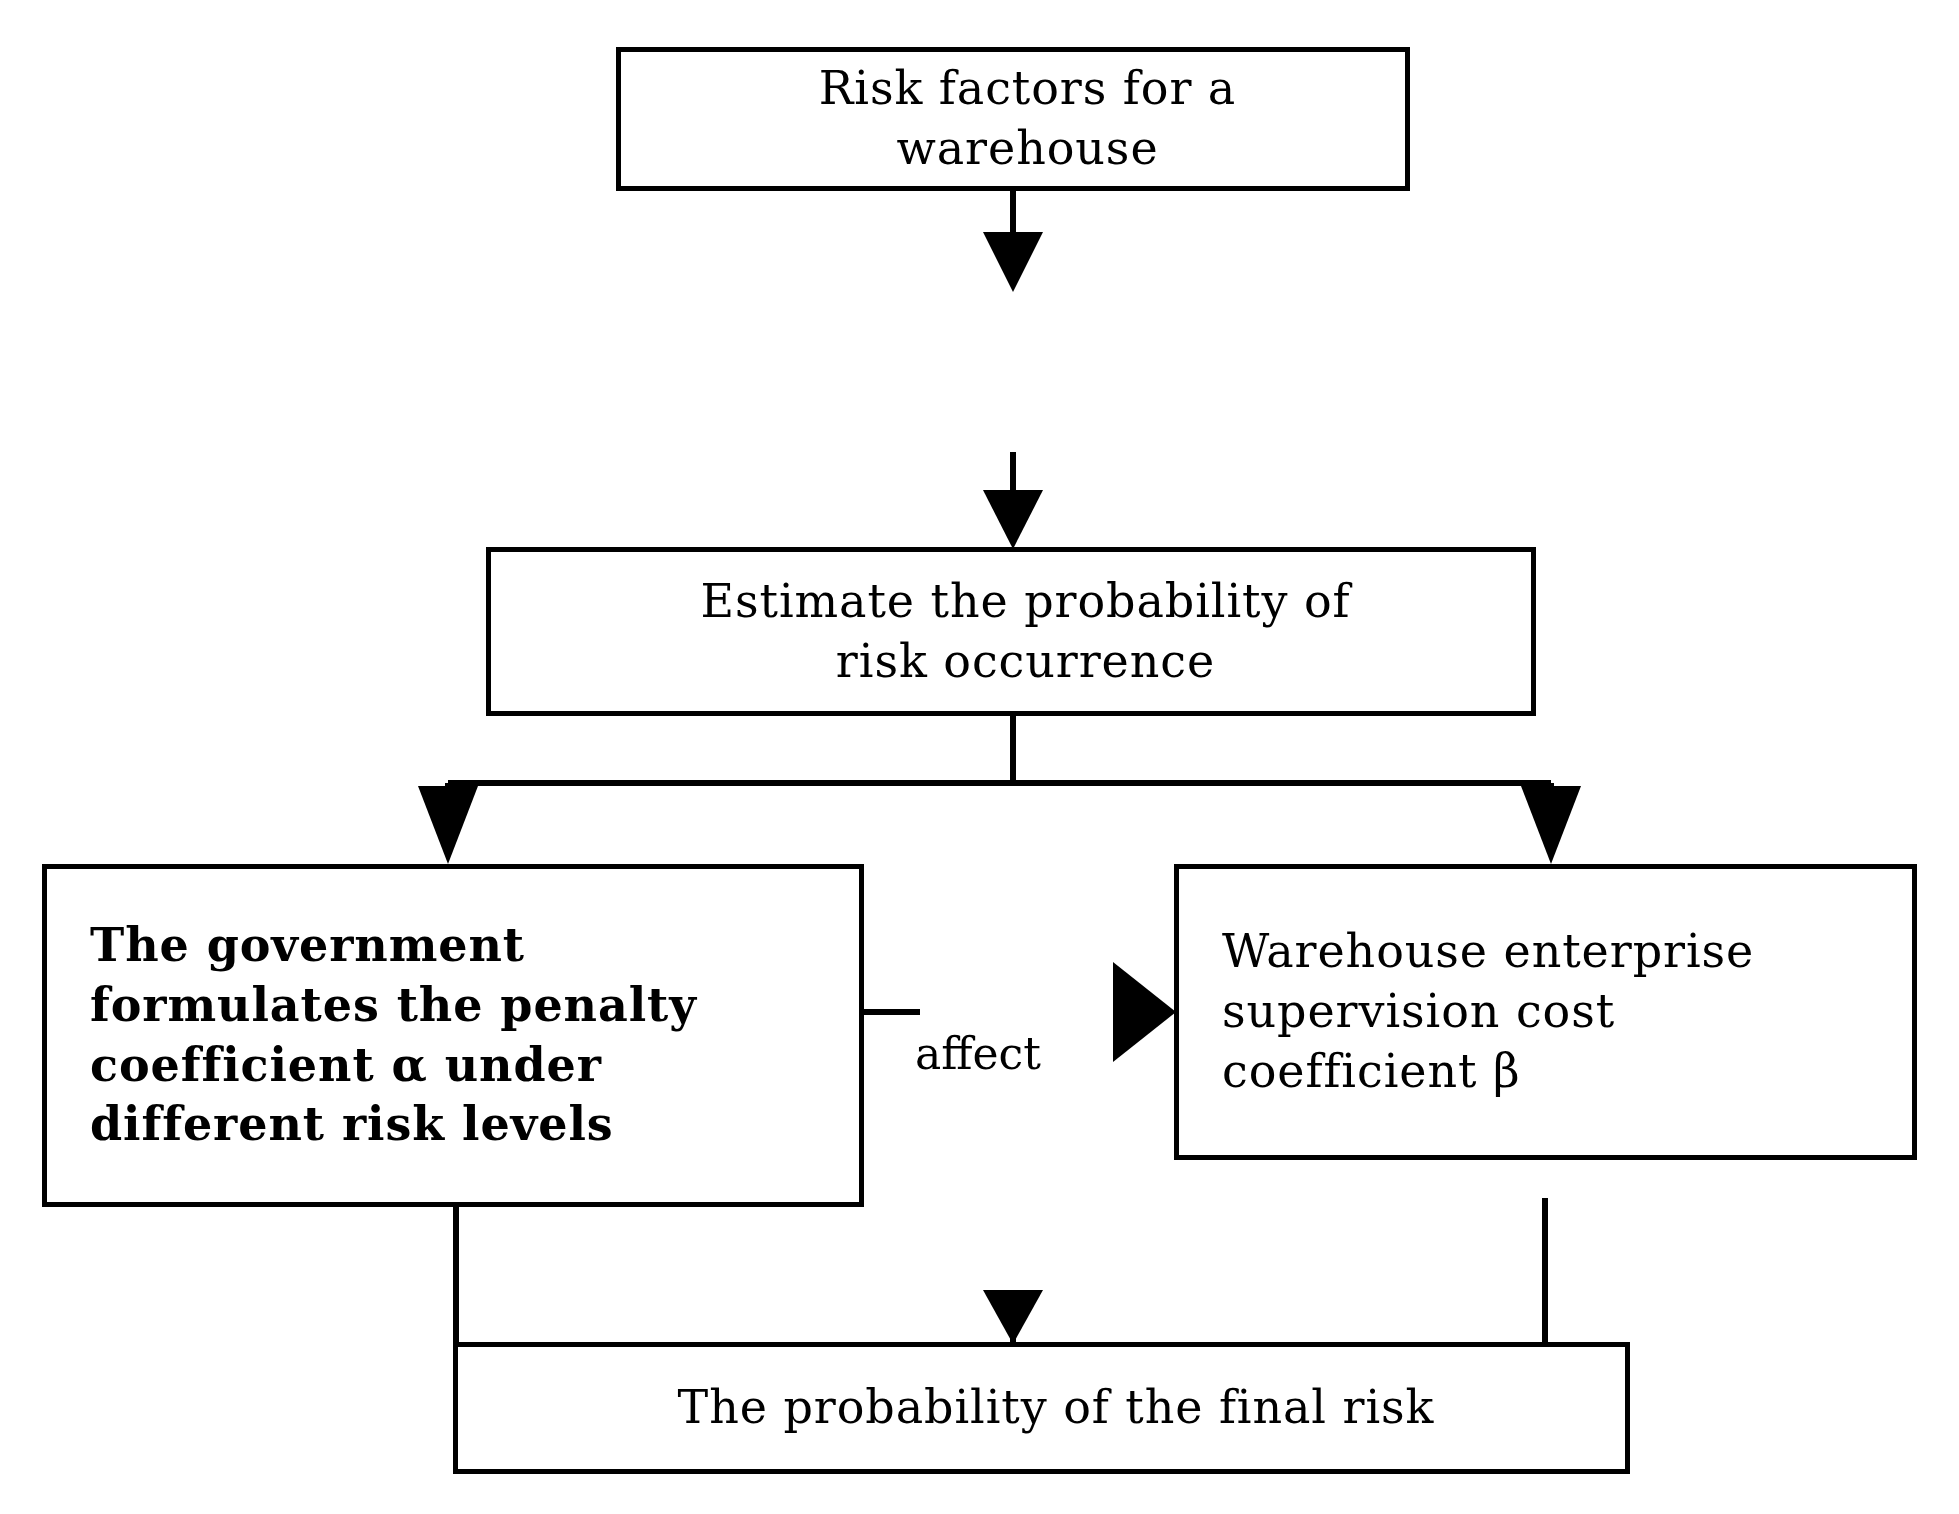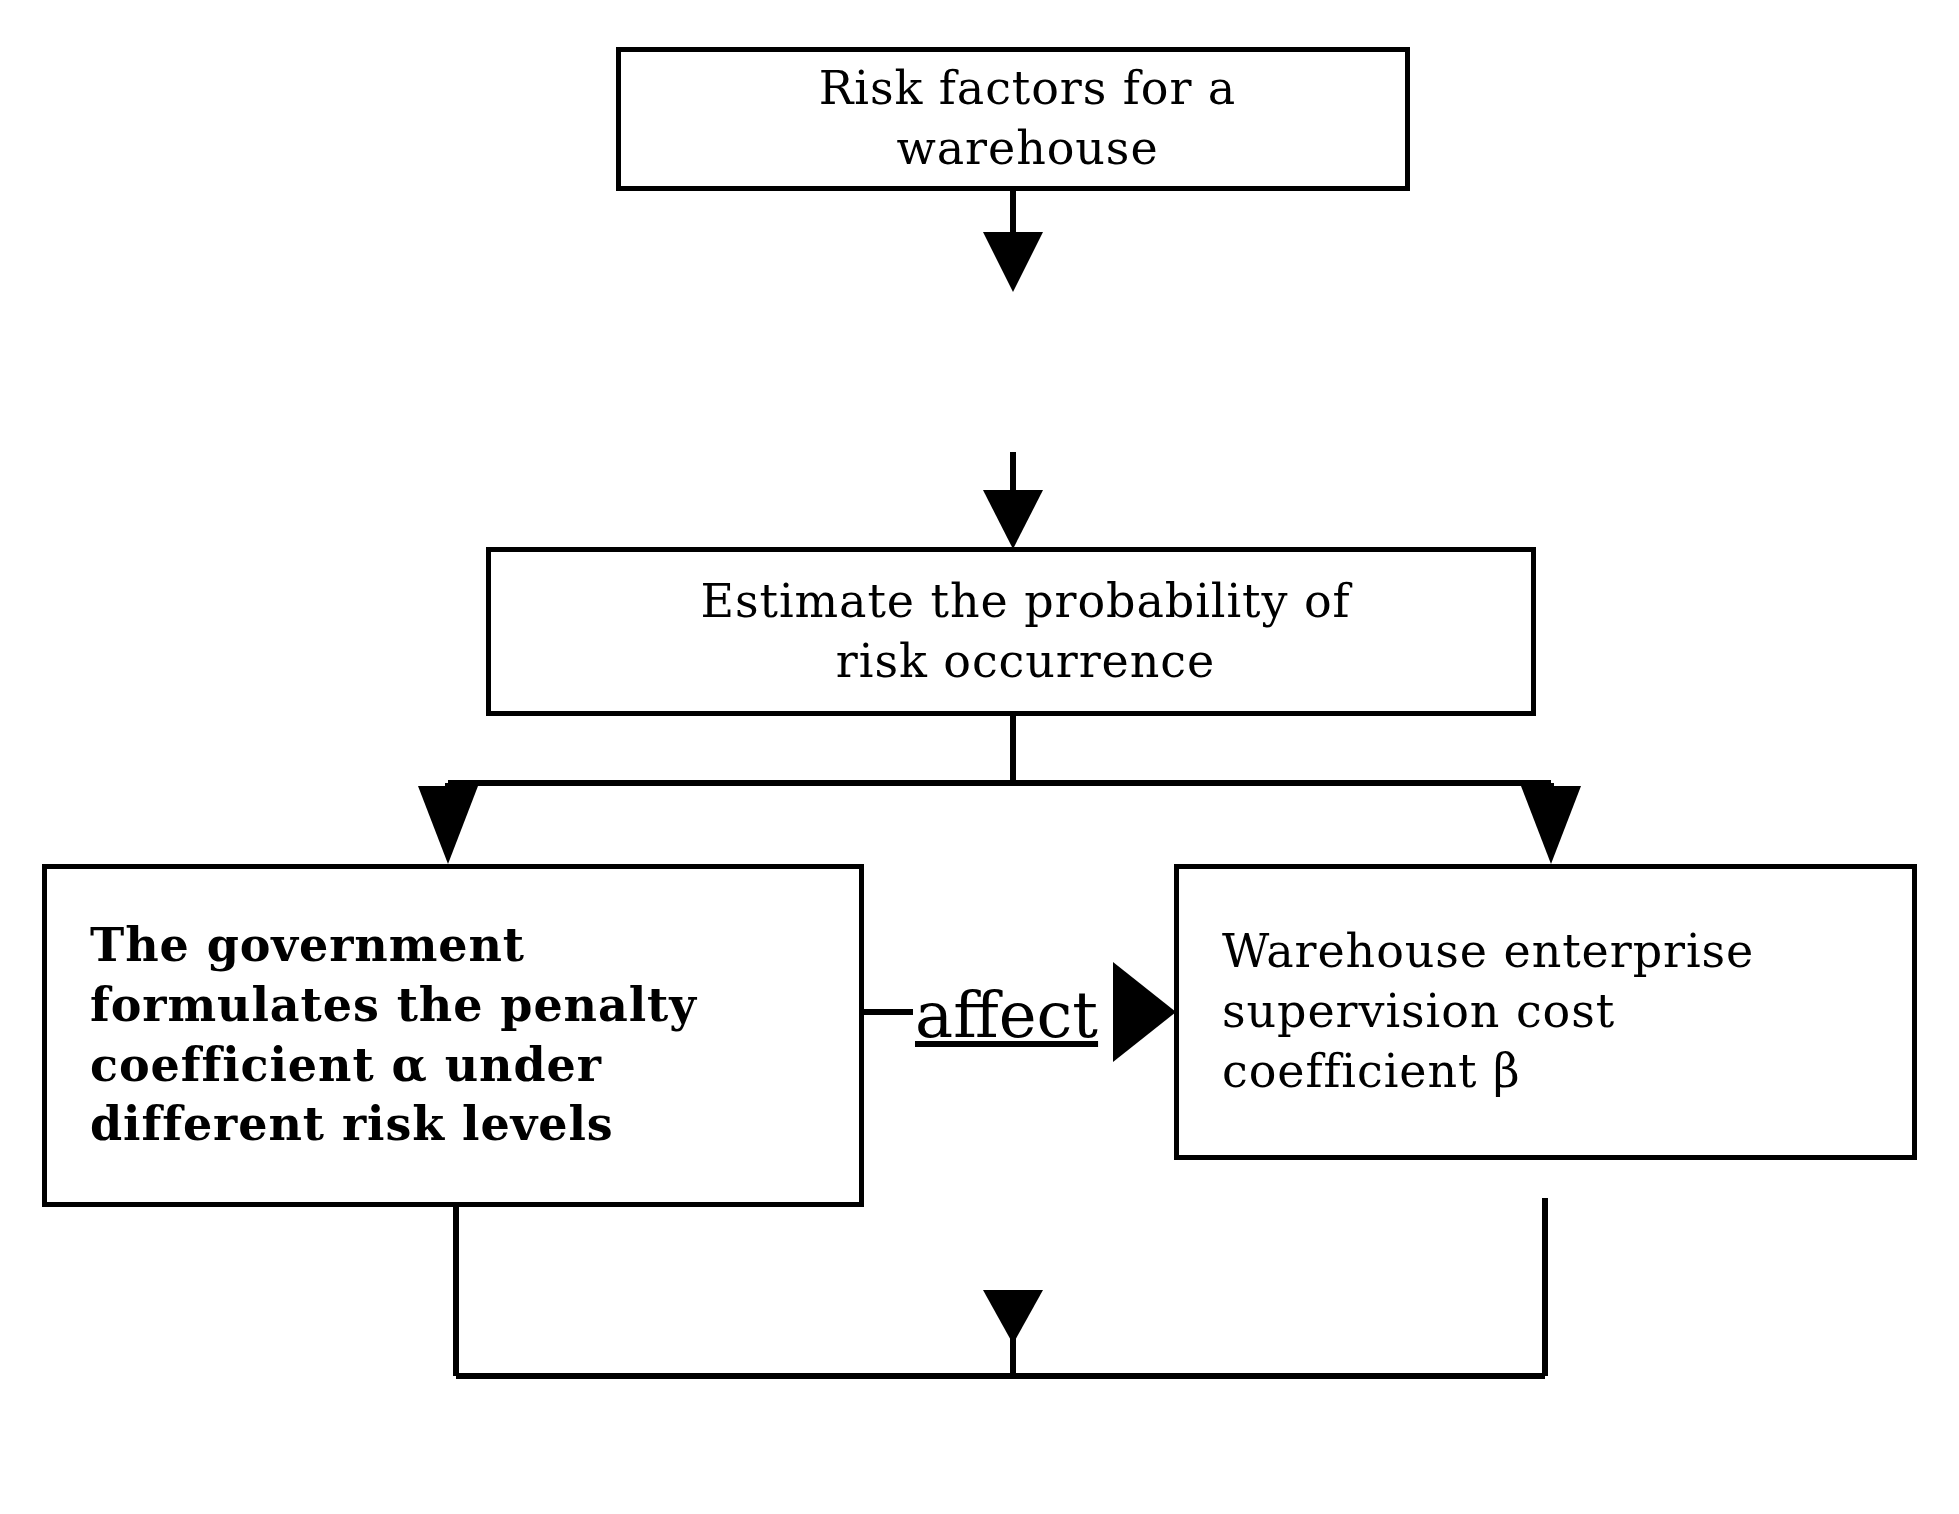--- a/index.html
+++ b/index.html
@@ -115,16 +115,19 @@
 coefficient α under
 different risk levels</span>
   </div>
 
   <div class="node-box align-left" style="left:1174px; top:864px; width:743px; height:296px; font-size:46px;">
     <span class="txt">Warehouse enterprise
 supervision cost
 coefficient β</span>
   </div>
 
+  <div class="node-box" style="left:453px; top:1342px; width:1177px; height:132px; font-size:46px;">
+    <span class="txt">The probability of the final risk</span>
+  </div>
 
-  <div class="edge-label" style="left:913px; top:978px; font-size:64px;text-decoration:underline;">affect</div>
+  <div class="edge-label" style="left:913px; top:1028px; font-size:44px;">affect</div>
 
 </div>
 
 </body></html>

